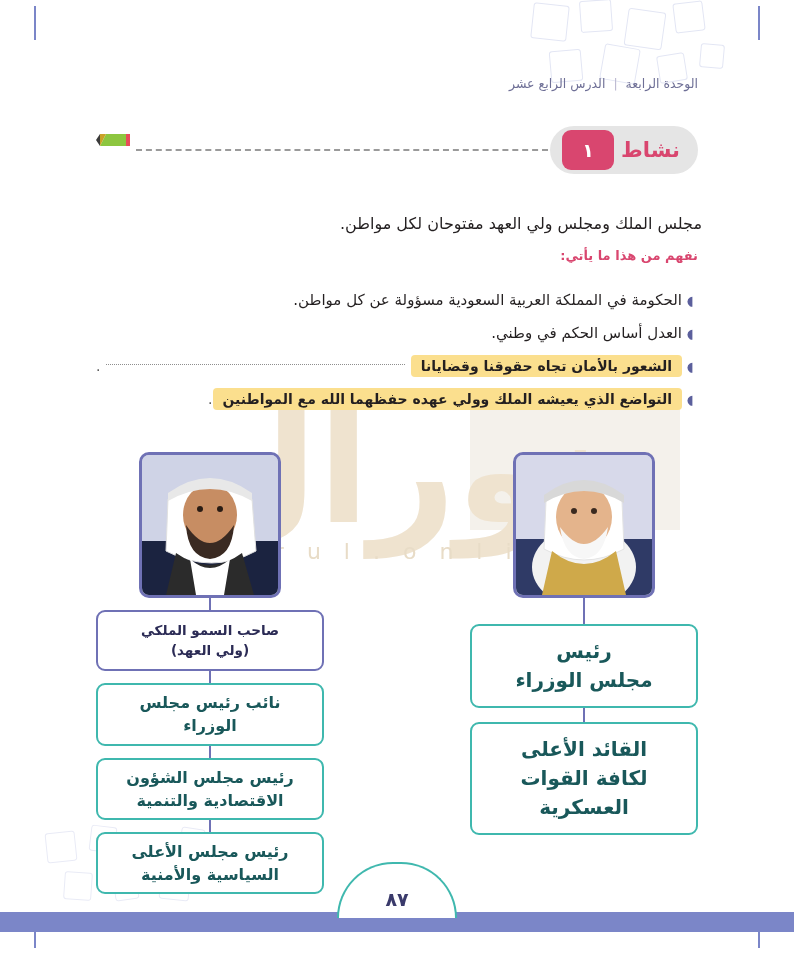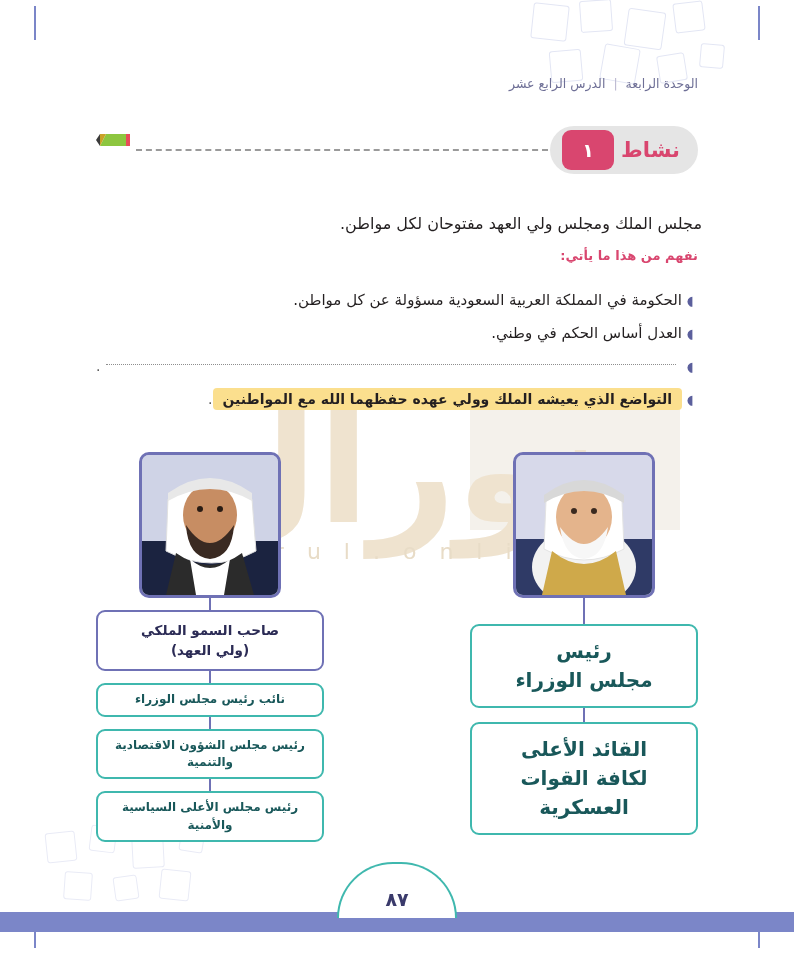--- a/index.html
+++ b/index.html
@@ -256,21 +256,21 @@
     padding: 9px 6px;
     line-height: 1.45;
     background: #fff;
     box-sizing: border-box;
   }
   .box.teal {
     border-color: #3fb8ae;
     color: #19585a;
   }
   .box.small {
-    font-size: 12px;
+    font-size: 16px;
     padding: 6px 12px;
     font-weight: bold;
   }
   .box.teal.big { font-size: 20px; padding: 11px 6px; border-radius: 9px; }
 
   
   .vline { height: 12px; }
 
   
   .page-tab {
@@ -373,20 +373,21 @@
     <span class="bullet-text">الحكومة في المملكة العربية السعودية مسؤولة عن كل مواطن.</span>
   </div>
 
   <div class="bullet-row">
     <span class="bullet-mark">◖</span>
     <span class="bullet-text">العدل أساس الحكم في وطني.</span>
   </div>
 
   <div class="bullet-row">
     <span class="bullet-mark">◖</span>
+    <span class="highlight">الشعور بالأمان تجاه حقوقنا وقضايانا</span>
     <span class="dots"></span>
     <span class="dot-end">.</span>
   </div>
 
   <div class="bullet-row">
     <span class="bullet-mark">◖</span>
     <span class="highlight">التواضع الذي يعيشه الملك وولي عهده حفظهما الله مع المواطنين</span>
     <span class="dot-end">.</span>
   </div>
 

